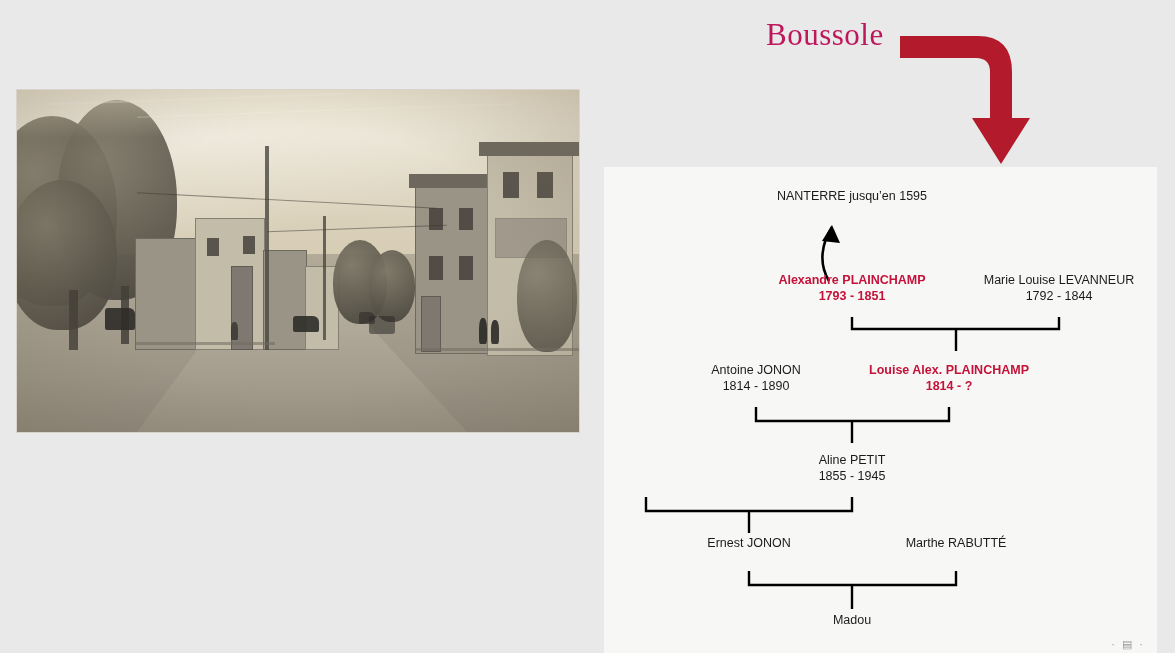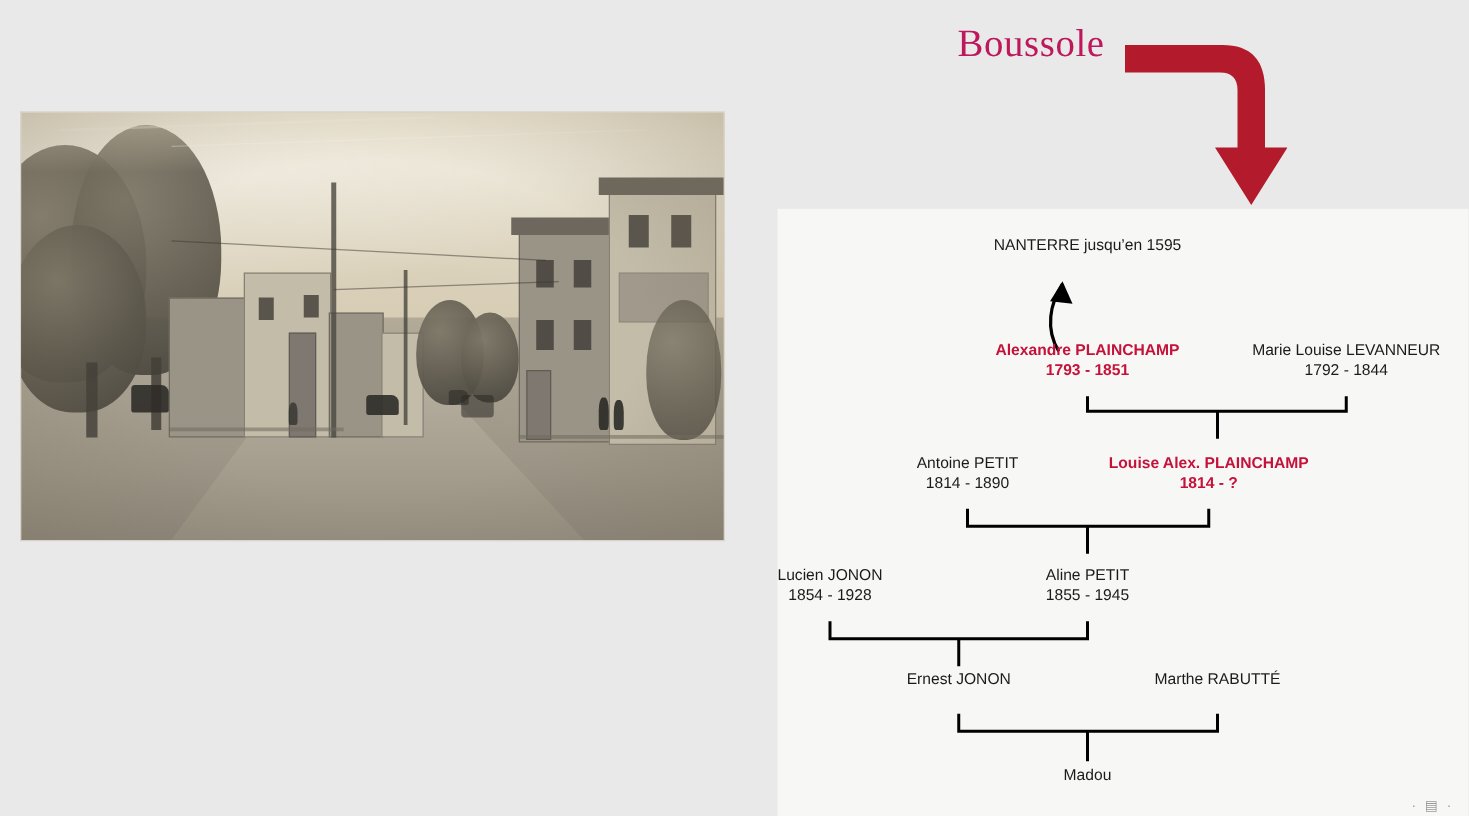--- a/index.html
+++ b/index.html
@@ -149,21 +149,21 @@
     position: absolute;
     left: 900px;
     top: 14px;
     width: 130px;
     height: 160px;
   }
 
   
   #tree-panel {
     position: absolute;
-    left: 622px;
+    left: 604px;
     top: 167px;
     width: 553px;
     height: 486px;
     background: #f7f7f5;
     overflow: hidden;
   }
   #tree-svg { position: absolute; left: 0; top: 0; }
 
   .node {
     position: absolute;
@@ -287,32 +287,28 @@
   <div class="node hl" style="left:168px; top:106px; width:160px;">
     <span class="nm">Alexandre PLAINCHAMP</span>
     <span class="dt">1793 - 1851</span>
   </div>
   <div class="node" style="left:375px; top:106px; width:160px;">
     <span class="nm">Marie Louise LEVANNEUR</span>
     <span class="dt">1792 - 1844</span>
   </div>
 
   <div class="node" style="left:72px; top:196px; width:160px;">
-    <span class="nm">Antoine PETIT</span>
+    <span class="nm">Antoine JONON</span>
     <span class="dt">1814 - 1890</span>
   </div>
   <div class="node hl" style="left:265px; top:196px; width:160px;">
     <span class="nm">Louise Alex. PLAINCHAMP</span>
     <span class="dt">1814 - ?</span>
   </div>
 
-  <div class="node" style="left:-38px; top:286px; width:160px;">
-    <span class="nm">Lucien JONON</span>
-    <span class="dt">1854 - 1928</span>
-  </div>
   <div class="node" style="left:168px; top:286px; width:160px;">
     <span class="nm">Aline PETIT</span>
     <span class="dt">1855 - 1945</span>
   </div>
 
   <div class="node one-line" style="left:65px; top:369px; width:160px;">
     <span class="nm">Ernest JONON</span>
   </div>
   <div class="node one-line" style="left:272px; top:369px; width:160px;">
     <span class="nm">Marthe RABUTTÉ</span>

